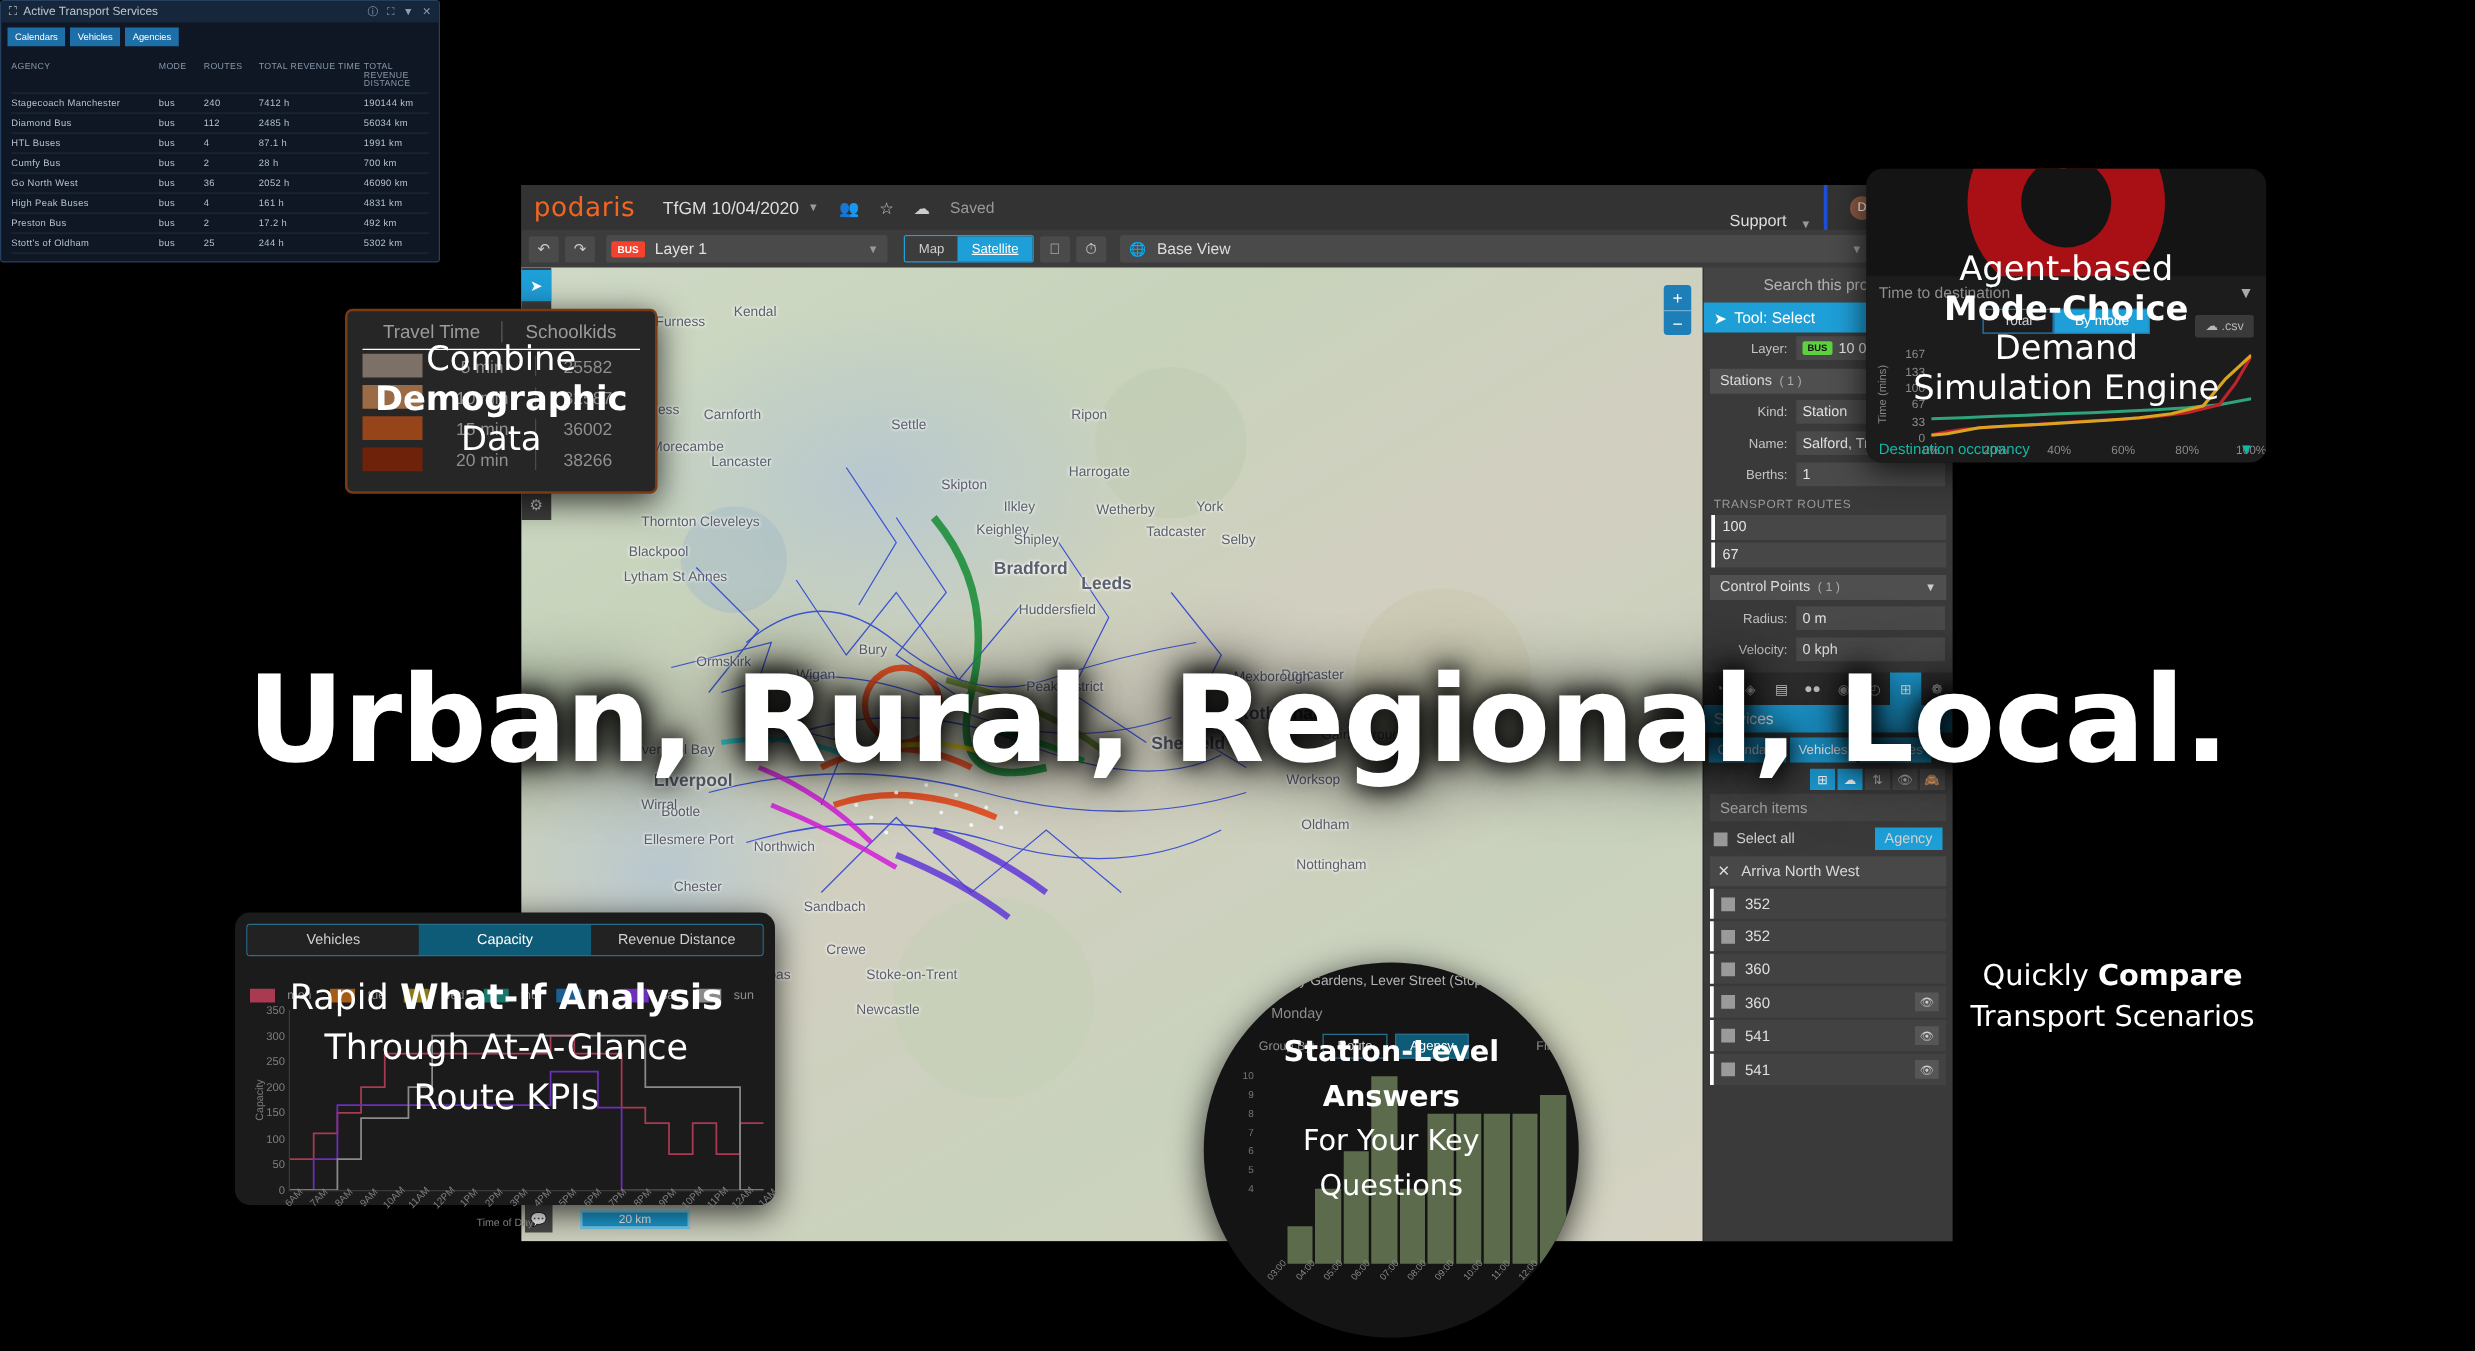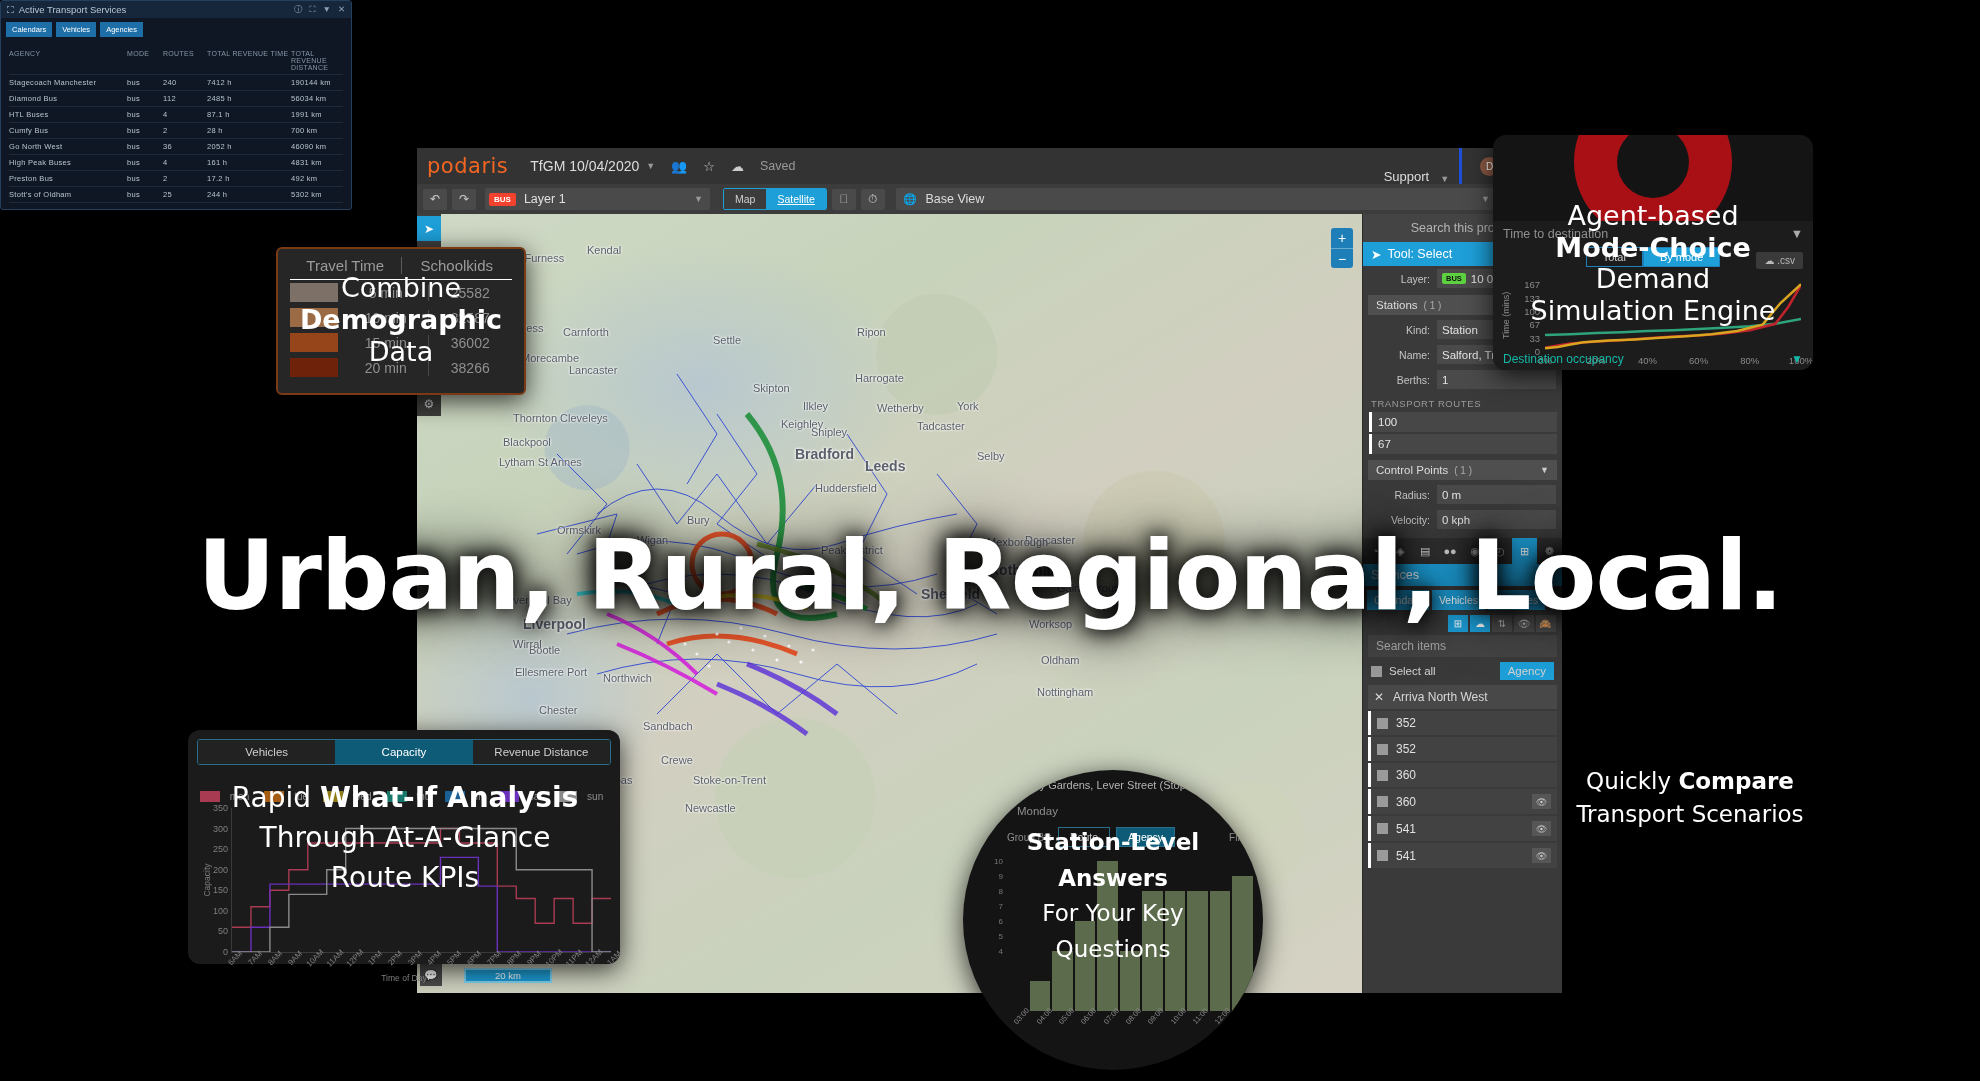--- a/index.html
+++ b/index.html
@@ -329,21 +329,21 @@
           <div class="city-label" style="left: 386px; top: 186px;">Ilkley</div>
           <div class="city-label" style="left: 460px; top: 188px;">Wetherby</div>
           <div class="city-label" style="left: 540px; top: 186px;">York</div>
           <div class="city-label" style="left: 96px; top: 198px;">Thornton Cleveleys</div>
           <div class="city-label" style="left: 364px; top: 204px;">Keighley</div>
           <div class="city-label" style="left: 394px; top: 212px;">Shipley</div>
           <div class="city-label" style="left: 500px; top: 206px;">Tadcaster</div>
           <div class="city-label" style="left: 86px; top: 222px;">Blackpool</div>
           <div class="city-label big" style="left: 378px; top: 232px;">Bradford</div>
           <div class="city-label big" style="left: 448px; top: 244px;">Leeds</div>
-          <div class="city-label" style="left: 560px; top: 236px;">Selby</div>
+          <div class="city-label" style="left: 560px; top: 212px;">Selby</div>
           <div class="city-label" style="left: 82px; top: 242px;">Lytham St Annes</div>
           <div class="city-label" style="left: 140px; top: 310px;">Ormskirk</div>
           <div class="city-label" style="left: 88px; top: 380px;">Liverpool Bay</div>
           <div class="city-label big" style="left: 106px; top: 402px;">Liverpool</div>
           <div class="city-label" style="left: 112px; top: 382px; margin-top: 48px;">Bootle</div>
           <div class="city-label" style="left: 96px; top: 424px;">Wirral</div>
           <div class="city-label" style="left: 98px; top: 452px;">Ellesmere Port</div>
           <div class="city-label" style="left: 186px; top: 458px;">Northwich</div>
           <div class="city-label" style="left: 122px; top: 490px;">Chester</div>
           <div class="city-label" style="left: 226px; top: 506px;">Sandbach</div>

